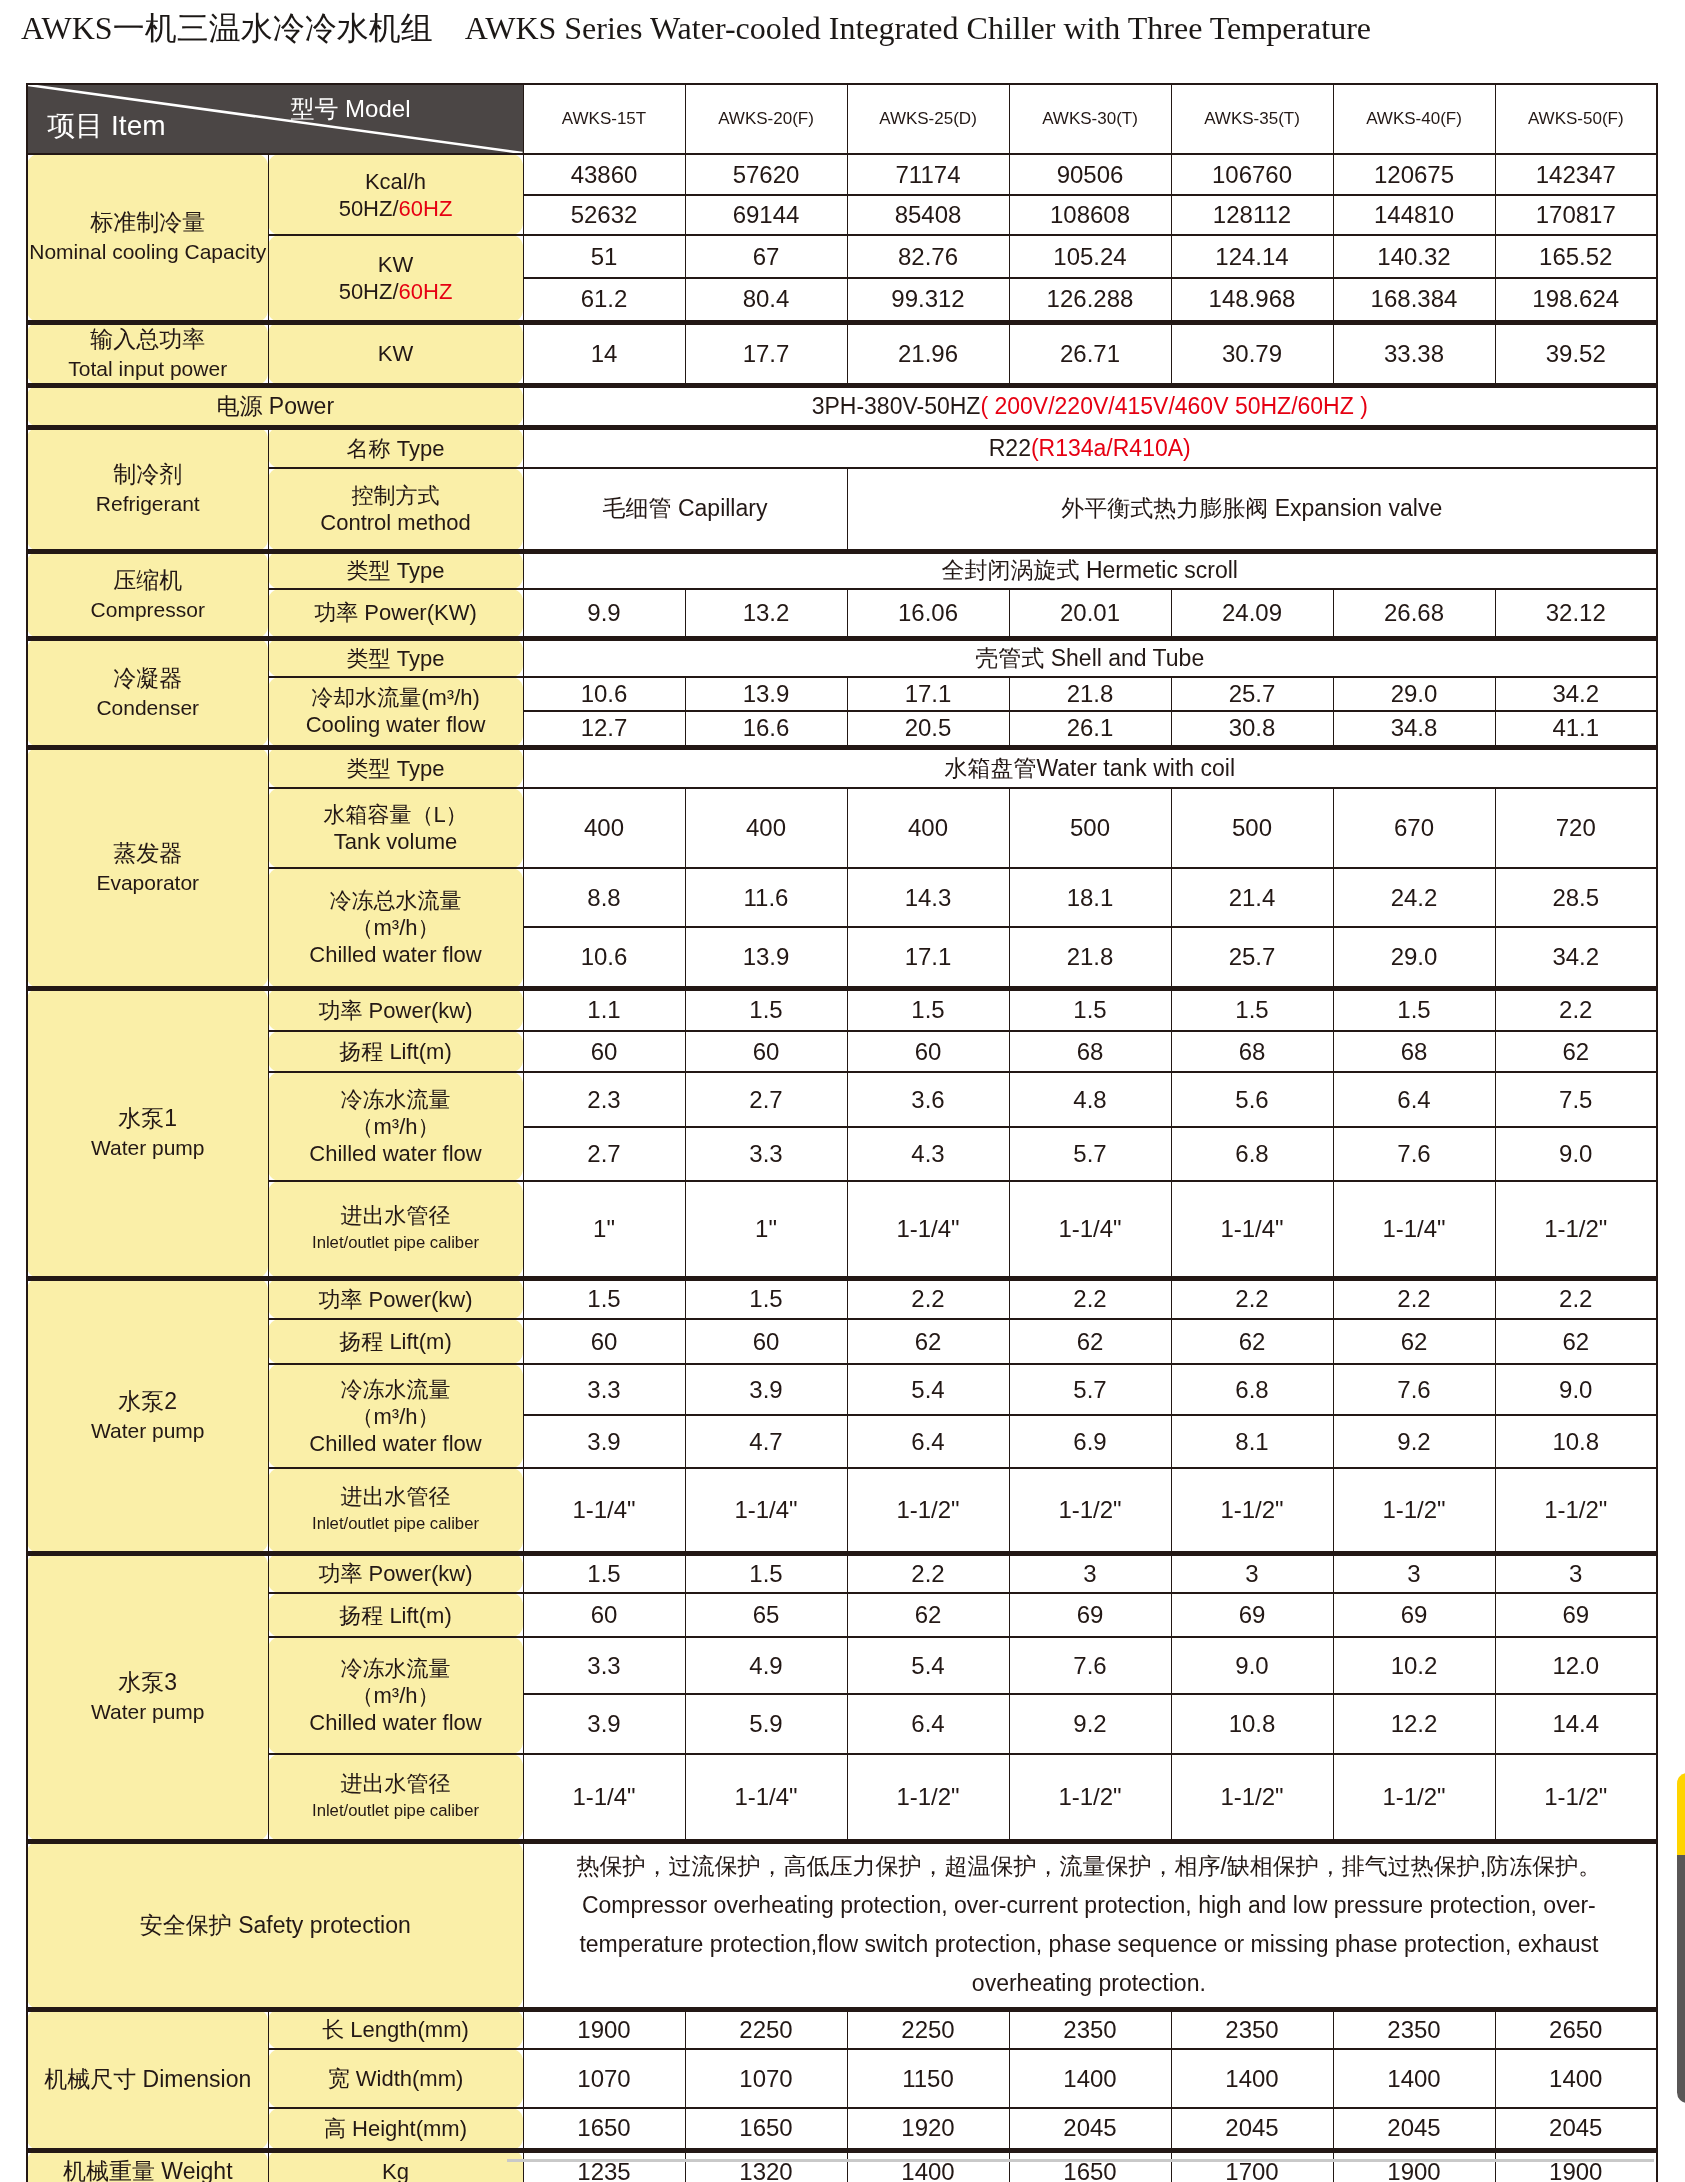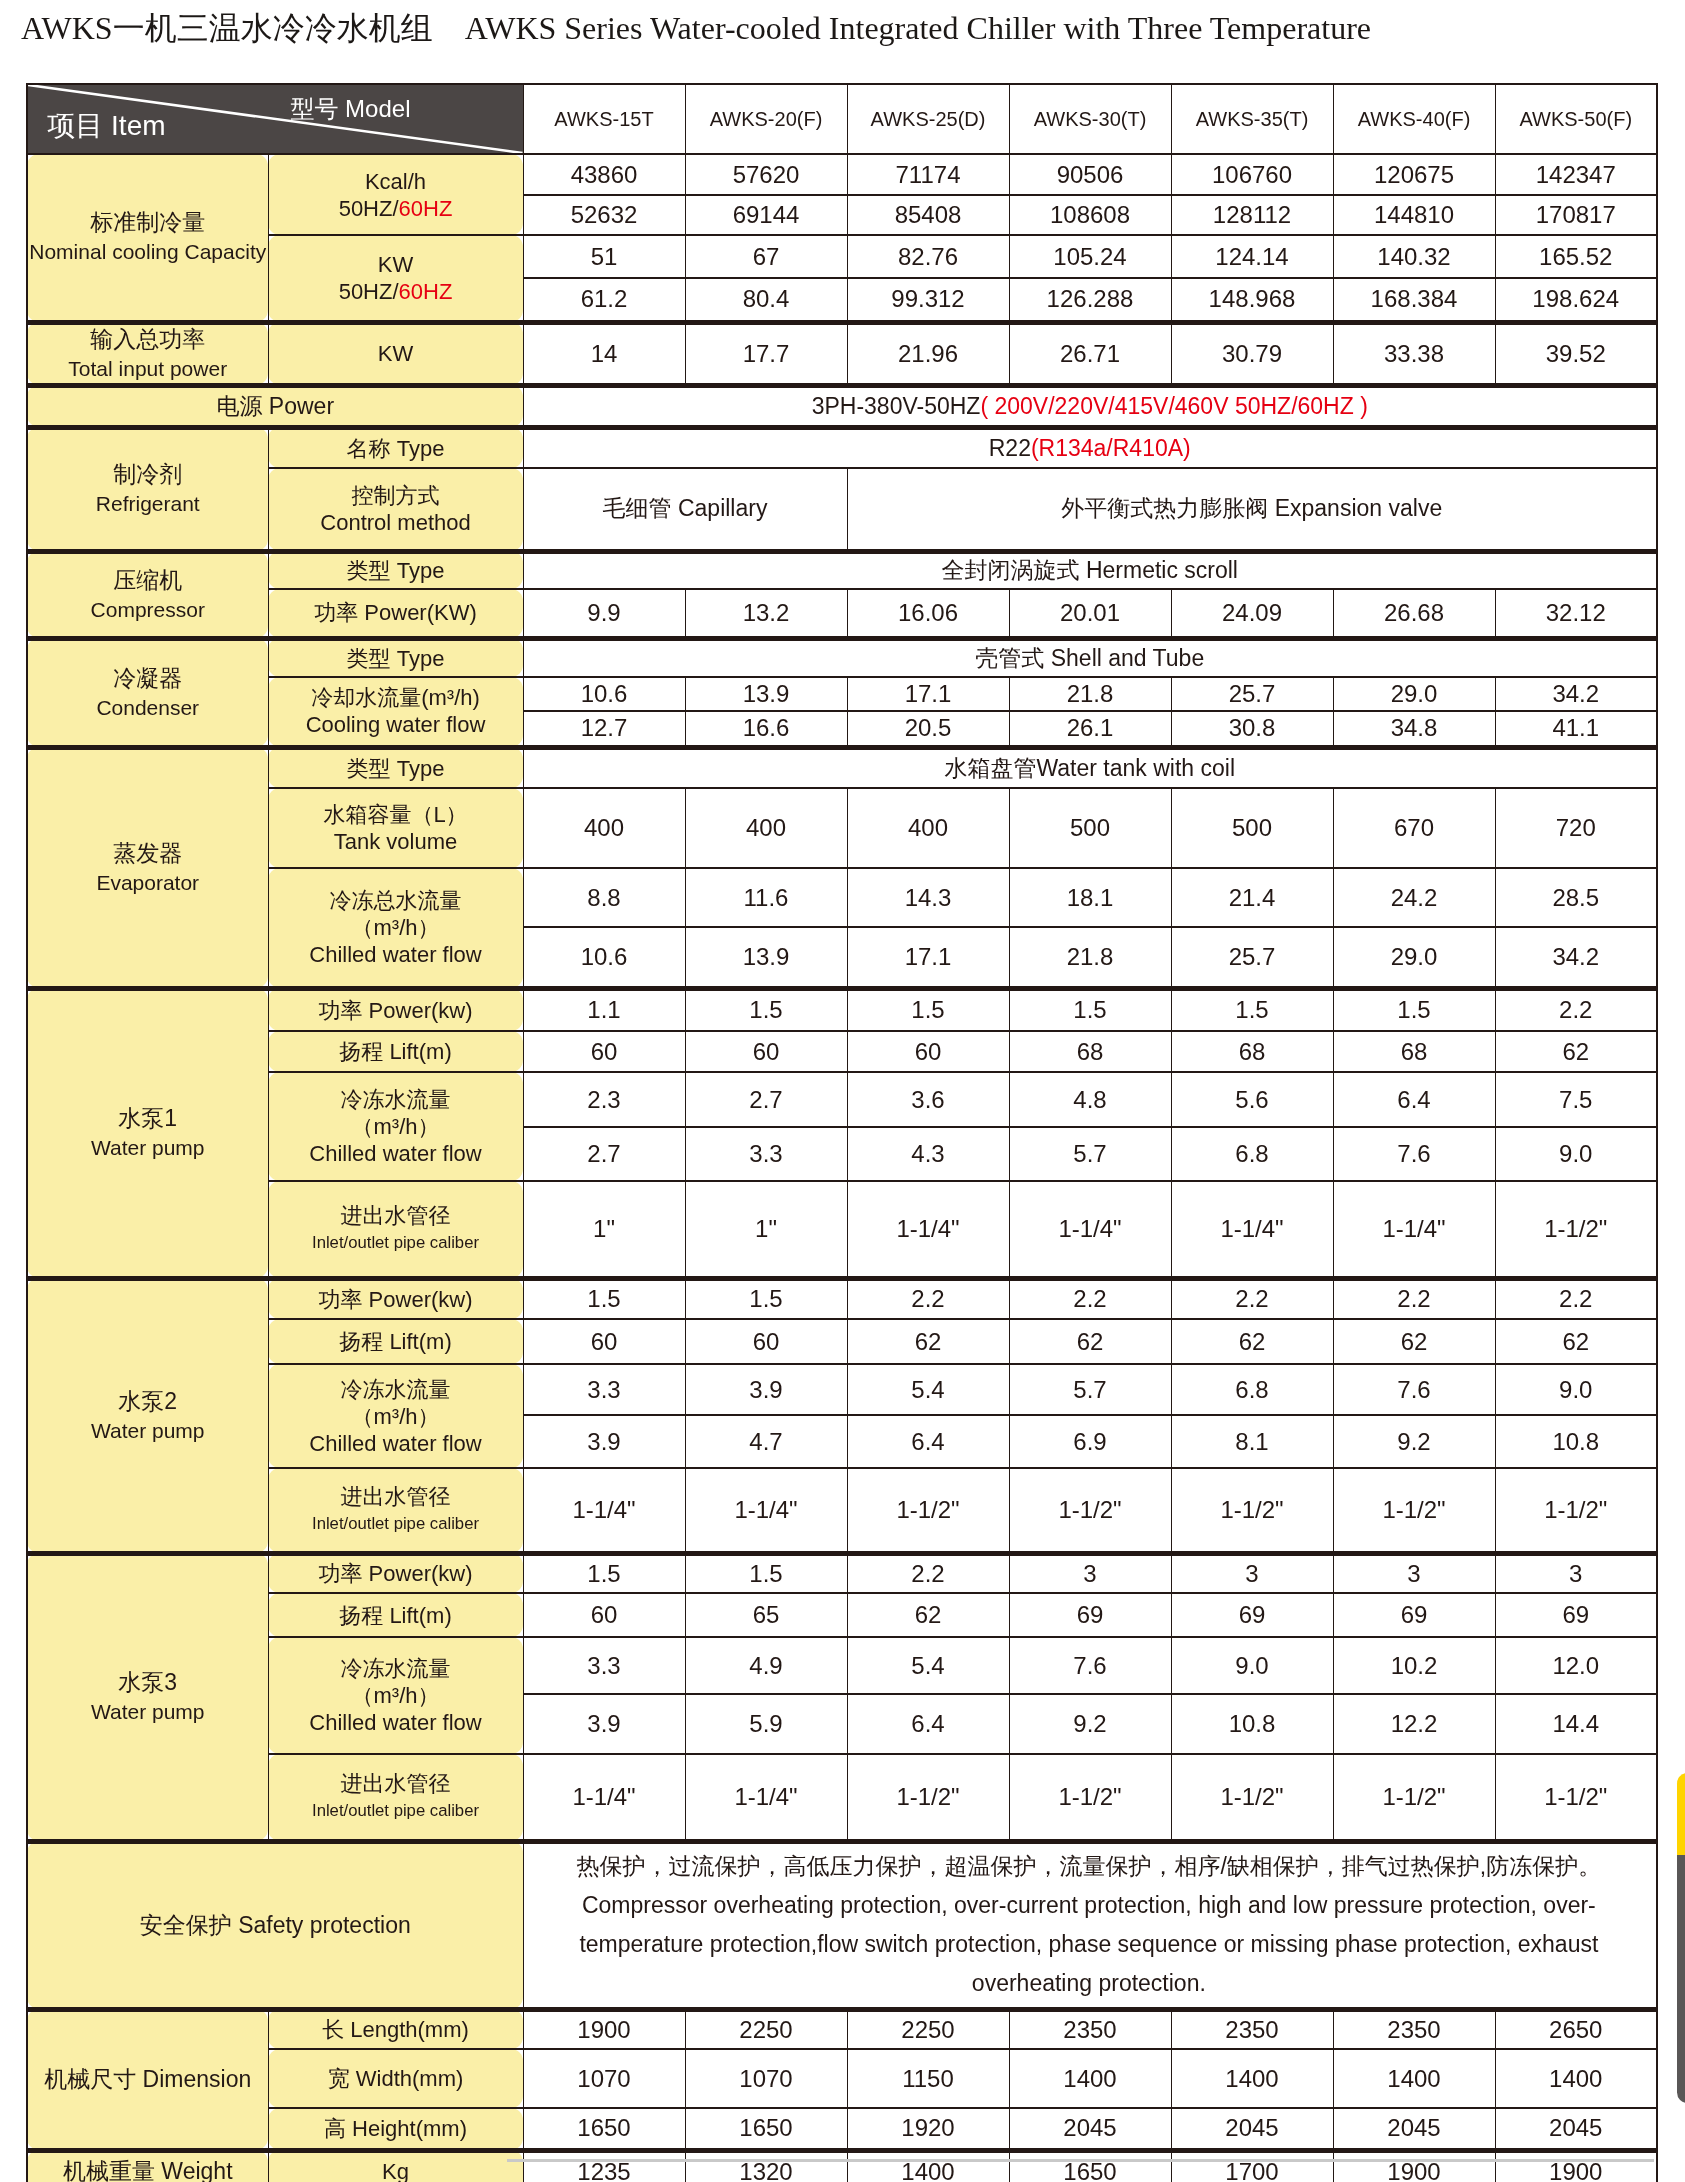--- a/index.html
+++ b/index.html
@@ -14,21 +14,21 @@
         font-weight:normal;overflow:hidden;}
   tr.sec > th, tr.sec > td{border-top-width:5.3px;}
 
   th.cat, th.sub, th.lab{background:#faefa8;border-radius:12px;}
   th.cat{font-size:23px;line-height:29px;}
   th.cat .en{font-size:21px;}
   th.sub{font-size:22px;line-height:27px;}
   th.sub .small{font-size:16.7px;}
   th.lab{font-size:23px;}
   td.v{font-size:24px;background:#ffffff;color:#231815;}
-  td.v.model{font-size:20px;}
+  td.v.model{font-size:17px;}
   .red{color:#e60012;}
   td.span-val{font-size:23px;background:#ffffff;}
 
   th.diag{background:#4b4645;color:#ffffff;position:relative;padding:0;}
   th.diag svg{position:absolute;left:0;top:0;width:100%;height:100%;}
   th.diag .mdl{position:absolute;top:8px;right:112px;font-size:24px;}
   th.diag .itm{position:absolute;bottom:8px;left:19.3px;font-size:28px;}
 
   td.safety{font-size:23px;line-height:39px;text-align:center;padding:3.5px 8.8px 3.5px 7px;background:#fff;}
   td.safety .cn{display:block;}

